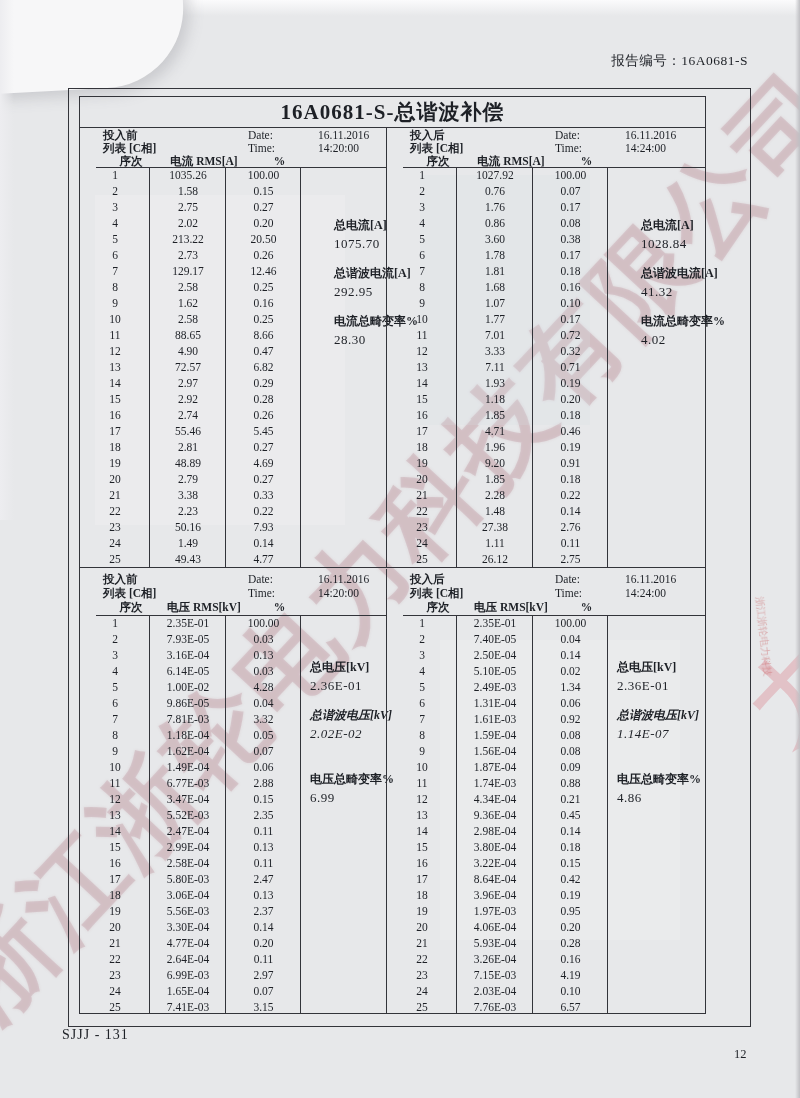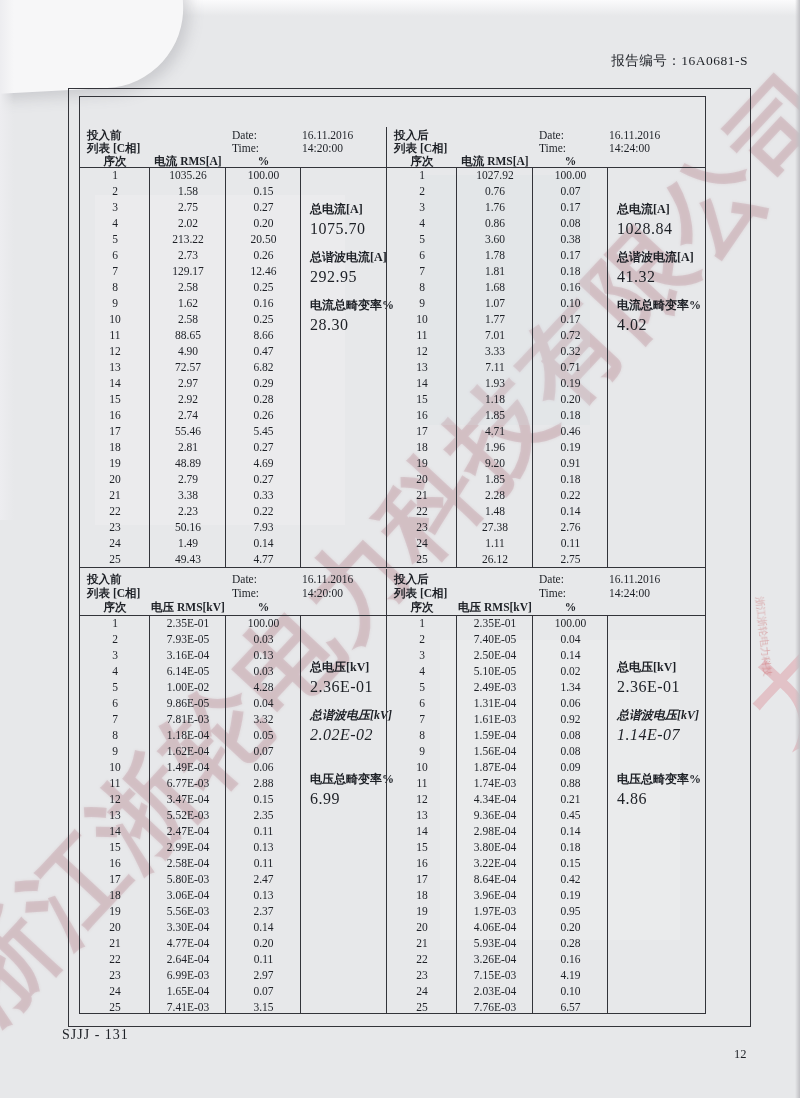--- a/index.html
+++ b/index.html
@@ -37,43 +37,43 @@
   .inner{position:absolute;left:10px;top:7px;width:625px;height:916px;
          border:1.5px solid #33343a;}
   .title-row{height:30px;line-height:30px;text-align:center;font-size:21px;
              font-weight:600;letter-spacing:1px;border-bottom:1.5px solid #33343a;}
   .sec{position:absolute;left:0;width:100%;}
   .sec1{top:30px;height:440px;border-bottom:1.5px solid #33343a;}
   .sec2{top:471.5px;height:444.5px;}
   .half{position:absolute;top:0;bottom:0;}
   .half-l{left:0;width:306px;}
   .half-r{left:306px;right:0;border-left:1.5px solid #33343a;}
-  .head{position:absolute;left:0;right:0;top:0;border-bottom:1.5px solid #33343a;}
+  .head{position:absolute;left:16px;right:0;top:0;border-bottom:1.5px solid #33343a;}
   .sec1 .head{height:40px;} .sec2 .head{height:46px;}
   .hitem{position:absolute;font-size:11.5px;line-height:12px;white-space:nowrap;}
   .cjk{font-weight:bold;}
   .sec1 .r1{top:2px;} .sec1 .r2{top:15px;} .sec1 .r3{top:27.5px;}
   .sec2 .r1{top:4px;} .sec2 .r2{top:18px;} .sec2 .r3{top:32.5px;}
   .h-state{left:7px;} .h-list{left:7px;}
   .h-dl{left:152px;} .h-dv{left:222px;}
   .h-seq{left:0;width:70px;text-align:center;font-weight:bold;}
   .h-val{left:70px;width:76px;text-align:center;font-weight:bold;}
   .h-pct{left:146px;width:75px;text-align:center;font-weight:bold;}
   .rows{position:absolute;left:0;right:0;bottom:0;}
   .sec1 .rows{top:40px;} .sec2 .rows{top:46px;}
   .vl{position:absolute;top:0;bottom:0;width:1.4px;background:#33343a;}
   .vl1{left:69px;} .vl2{left:144.5px;} .vl3{left:220px;}
   .row{display:flex;height:16px;line-height:16px;font-size:11.5px;}
   .rc{text-align:center;}
   .rc0{width:70px;} .rc1{width:76px;} .rc2{width:75px;}
   .summary{position:absolute;left:222px;right:0;bottom:0;}
-  .sec1 .summary{top:28px;} .sec2 .summary{top:46px;}
+  .sec1 .summary{top:44px;margin-left:24px;} .sec2 .summary{top:46px;}
   .sum-item{position:absolute;left:8px;white-space:nowrap;}
   .sum-item .lab{font-size:12px;font-weight:bold;}
-  .sum-item .val{font-size:16px;margin-top:2px;letter-spacing:.5px;}
+  .sum-item .val{font-size:13px;margin-top:2px;letter-spacing:.5px;}
   .sec1 .s1{top:46px;} .sec1 .s2{top:94px;} .sec1 .s3{top:142px;}
   .sec2 .s1{top:44px;} .sec2 .s2{top:92px;font-style:italic;} .sec2 .s3{top:156px;}
   .footer-code{position:absolute;left:62px;top:1027px;font-size:14px;letter-spacing:1px;}
   .page-num{position:absolute;left:734px;top:1047px;font-size:12.5px;}
 </style>
 </head>
 <body>
 
 <div class="page">
 
@@ -87,20 +87,21 @@
 
   <div class="shade a"></div>
   <div class="shade b"></div>
   <div class="shade c"></div>
 
   <div class="report-no"><span>报告编号：</span><span>16A0681-S</span></div>
 
   <div class="outer-box">
     <div class="inner">
 
+      <div class="title-row">16A0681-S-总谐波补偿</div>
 
       <div class="sec sec1">
         <div class="half half-l">
           <div class="head">
             <span class="hitem cjk h-state r1">投入前</span>
             <span class="hitem h-dl r1">Date:</span>
             <span class="hitem h-dv r1">16.11.2016</span>
             <span class="hitem cjk h-list r2">列表 [C相]</span>
             <span class="hitem h-dl r2">Time:</span>
             <span class="hitem h-dv r2">14:20:00</span>

